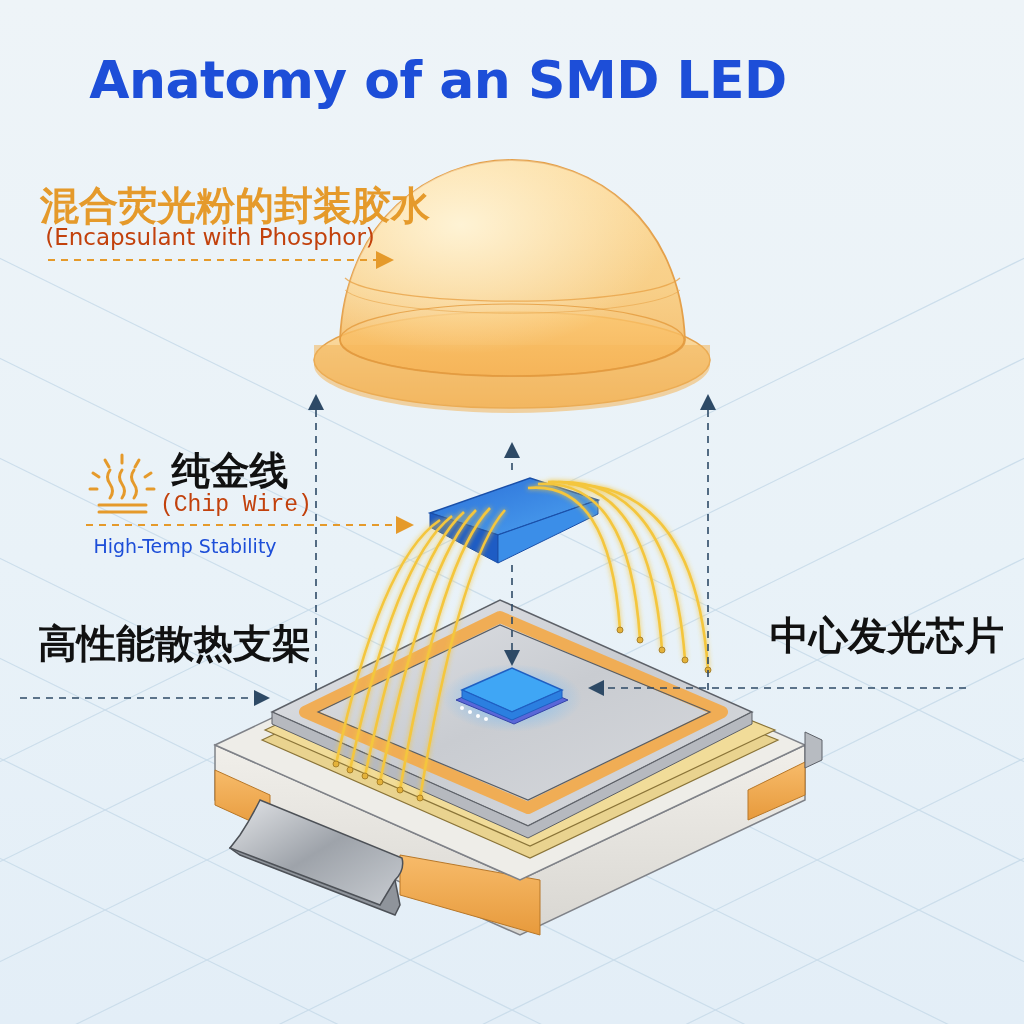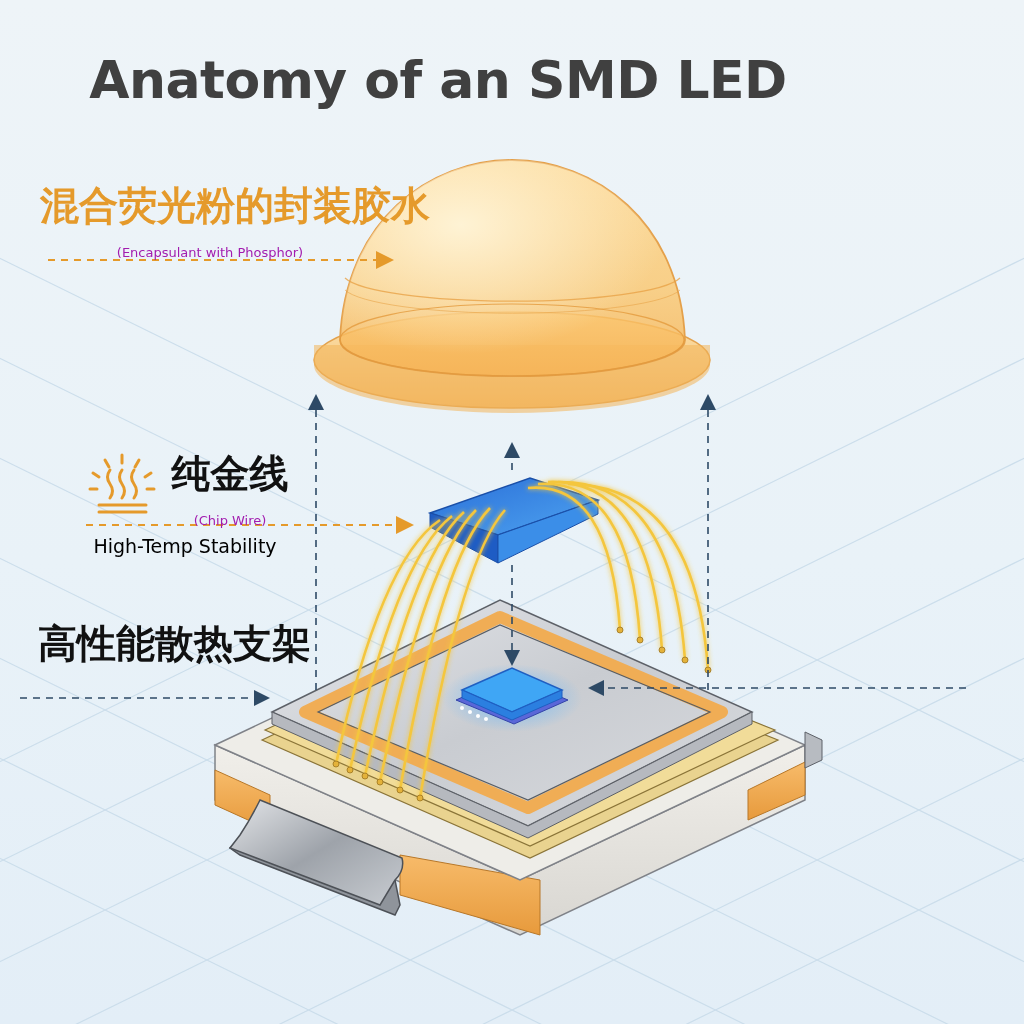--- a/index.html
+++ b/index.html
@@ -5,26 +5,26 @@
   html, body { margin:0; padding:0; }
   body {
     width:1024px; height:1024px; overflow:hidden; position:relative;
     background: linear-gradient(180deg, #eef4f8 0%, #e9f2f8 55%, #e3eef7 100%);
     font-family: "DejaVu Sans", "Liberation Sans", sans-serif;
   }
   #scene { position:absolute; left:0; top:0; width:1024px; height:1024px; }
   .title {
     position:absolute; left:0; top:50px; width:876px; text-align:center;
     font-family: "DejaVu Sans", sans-serif; font-weight:bold;
-    font-size:52px; letter-spacing:-0.5px; color:#404040;
+    font-size:52px; letter-spacing:-0.5px; color:#1d4ed8;
   }
   .label { position:absolute; text-align:center; }
   .cn { font-weight:bold; font-size:39px; line-height:36px; color:#111; white-space:nowrap; }
-  .en { font-size:13px; line-height:26px; color:#a21caf; white-space:nowrap;margin-top:16px; }
-  .note { font-size:19px; line-height:24px; color:#000000; white-space:nowrap;text-align:center; }
+  .en { font-size:23px; line-height:26px; color:#c2410c; white-space:nowrap; }
+  .note { font-size:19px; line-height:24px; color:#1d4ed8; white-space:nowrap;text-align:center; }
   .orange { color:#e59a2b; }
 </style>
 </head>
 <body>
 
 <svg id="scene" viewBox="0 0 1024 1024" xmlns="http://www.w3.org/2000/svg">
   <defs>
     <linearGradient id="domeGrad" x1="0" y1="0" x2="0" y2="1">
       <stop offset="0" stop-color="#ffd68a" stop-opacity="0.85"></stop>
       <stop offset="0.6" stop-color="#fbc66c" stop-opacity="0.8"></stop>
@@ -206,26 +206,27 @@
   </g>
 </svg>
 
 <div class="title">Anatomy of an SMD LED</div>
 
 <div class="label" style="left:40px; top:188px; width:340px;">
   <div class="cn orange">混合荧光粉的封装胶水</div>
   <div class="en">(Encapsulant with Phosphor)</div>
 </div>
 
-<div class="label" style="left:160px; top:456px; width:140px;">
+<div class="label" style="left:160px; top:456px; width:140px;font-family:Liberation Mono, monospace;">
   <div class="cn">纯金线</div>
   <div class="en">(Chip Wire)</div>
 </div>
 <div class="label" style="left:80px; top:534px; width:210px;">
   <div class="note">High-Temp Stability</div>
 </div>
 
 <div class="label" style="left:38px; top:626px; width:240px;">
   <div class="cn">高性能散热支架</div>
 </div>
 
 <div class="label" style="left:770px; top:618px; width:210px;">
+  <div class="cn">中心发光芯片</div>
 </div>
 
 </body></html>

